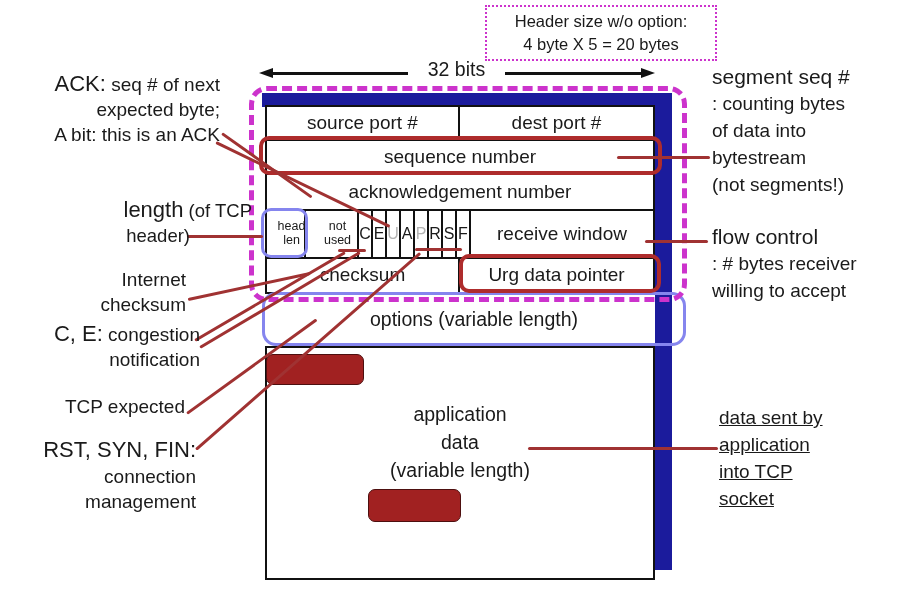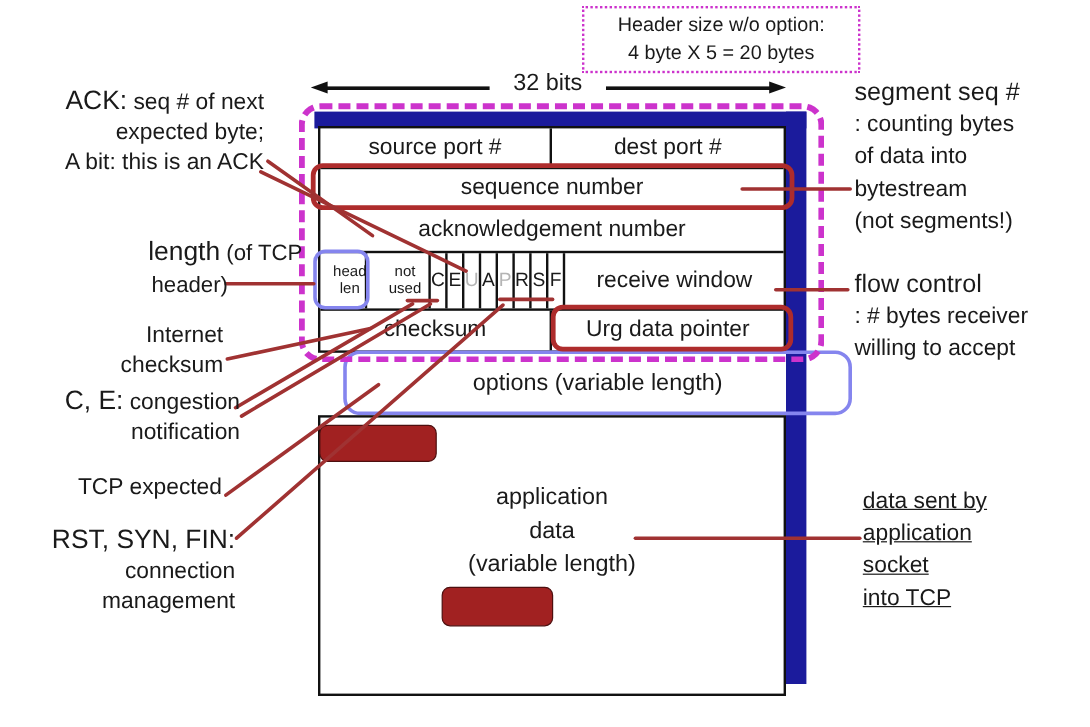--- a/index.html
+++ b/index.html
@@ -29,21 +29,21 @@
   .blue-outline{position:absolute;border:3px solid #8585ee;border-radius:10px;}
   
   .red-fill{position:absolute;background:#a12121;border:1px solid #4d0f0f;border-radius:7px;}
   
   .app-box{position:absolute;left:265px;top:346px;width:390px;height:234px;border:2px solid #111;
            background:#fff;box-sizing:border-box;}
   .app-text{position:absolute;left:0;top:52px;width:100%;text-align:center;
             font-size:19.5px;line-height:28px;}
   .opt-box{position:absolute;left:262px;top:292px;width:424px;height:54px;border:3px solid #8585ee;
            border-radius:14px;box-sizing:border-box;display:flex;align-items:center;justify-content:center;
-           font-size:19.5px;margin-left:24px;}
+           font-size:19.5px;}
   
   .ann{position:absolute;font-size:19px;line-height:25px;}
   .ra{text-align:right;}
   .lead{font-size:22px;}
   .lead-sm{font-size:18.5px;}
   
   .arrow-line{position:absolute;height:2.5px;background:#111;}
   .ah-left{position:absolute;width:0;height:0;border-top:5.5px solid transparent;
            border-bottom:5.5px solid transparent;border-right:14px solid #111;}
   .ah-right{position:absolute;width:0;height:0;border-top:5.5px solid transparent;
@@ -178,15 +178,15 @@
 
 <div class="ann" style="left:712px;top:223px;width:196px;line-height:27px;">
   <div style="font-size:21px;">flow control</div>
   <div>: # bytes receiver</div>
   <div>willing to accept</div>
 </div>
 
 <div class="ann" style="left:719px;top:404px;width:180px;line-height:27px;text-decoration:underline;">
   <div>data sent by</div>
   <div>application</div>
+  <div>into TCP</div>
   <div>socket</div>
-  <div>into TCP</div>
 </div>
 
 </body></html>

